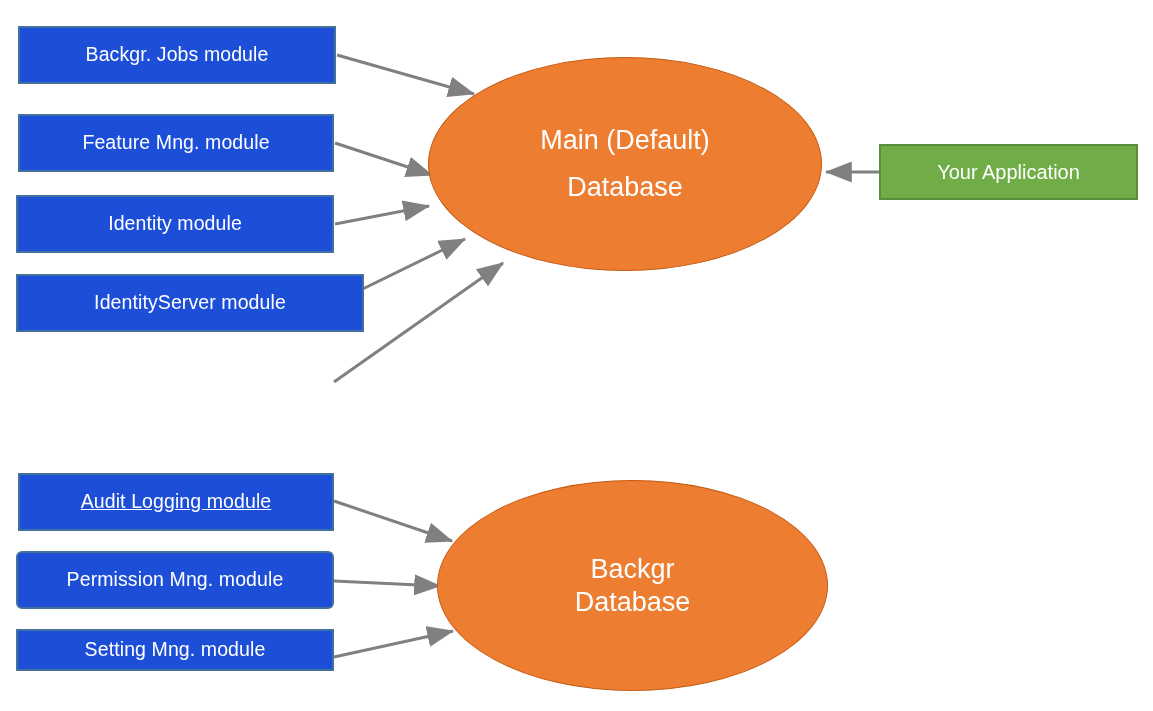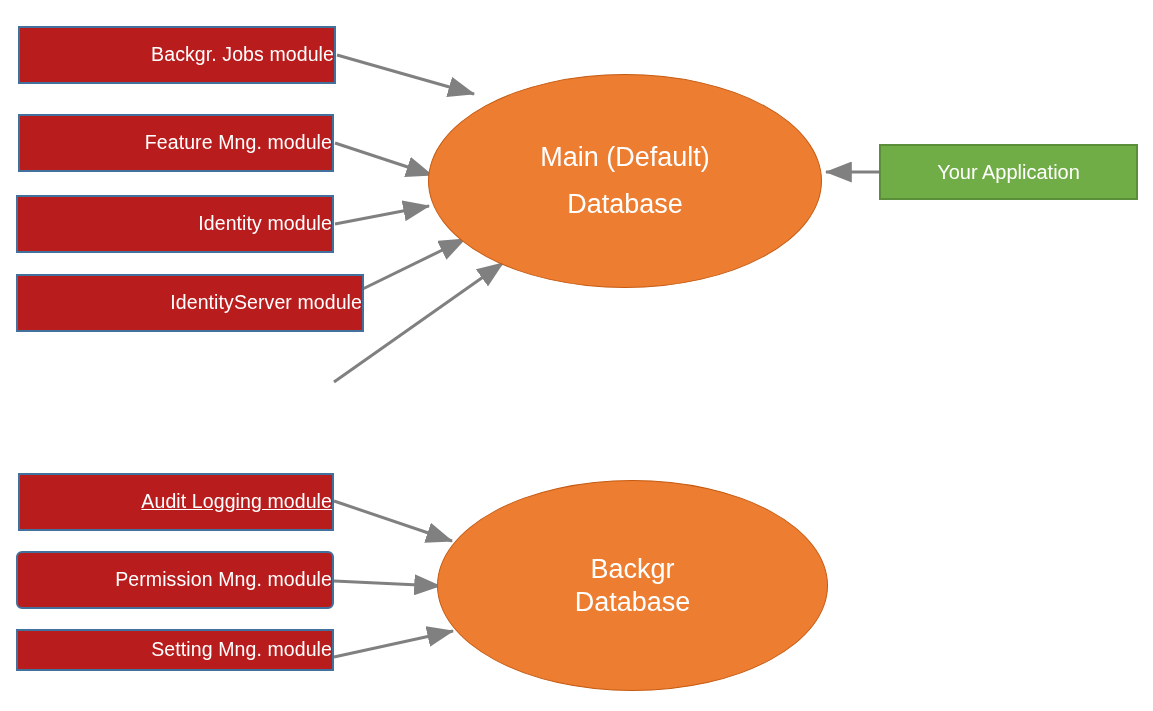--- a/index.html
+++ b/index.html
@@ -32,25 +32,24 @@
     box-sizing: border-box;
     display: flex;
     align-items: center;
     justify-content: center;
     text-align: center;
     color: #ffffff;
     line-height: 1.22;
     user-select: none;
   }
   .module-box {
-    background: #b91c1c;
+    background: #1d4ed8;
     border: 2px solid #41719C;
     font-size: 19.5px;
     letter-spacing: 0.1px;
-    justify-content: flex-end;
   }
   .app-box {
     background: #70AD47;
     border: 2px solid #5A8E38;
     font-size: 20px;
   }
   .db-ellipse {
     background: #ED7D31;
     border: 1.5px solid #C55A11;
     border-radius: 50%;
@@ -103,21 +102,21 @@
   <div class="node module-box" style="left:18px; top:473px; width:316px; height:58px;text-decoration:underline;">
     <span>Audit Logging module</span>
   </div>
   <div class="node module-box" style="left:16px; top:551px; width:318px; height:58px;border-radius:6px;">
     <span>Permission Mng. module</span>
   </div>
   <div class="node module-box" style="left:16px; top:629px; width:318px; height:42px;">
     <span>Setting Mng. module</span>
   </div>
 
-  <div class="node db-ellipse" style="left:428px; top:74px; width:394px; height:214px;gap:14px;">
+  <div class="node db-ellipse" style="left:428px; top:57px; width:394px; height:214px;gap:14px;">
     <span class="line">Main (Default)</span>
     <span class="line">Database</span>
   </div>
 
   <div class="node db-ellipse" style="left:437px; top:480px; width:391px; height:211px;">
     <span class="line">Backgr</span>
     <span class="line">Database</span>
   </div>
 
   <div class="node app-box" style="left:879px; top:144px; width:259px; height:56px;">

